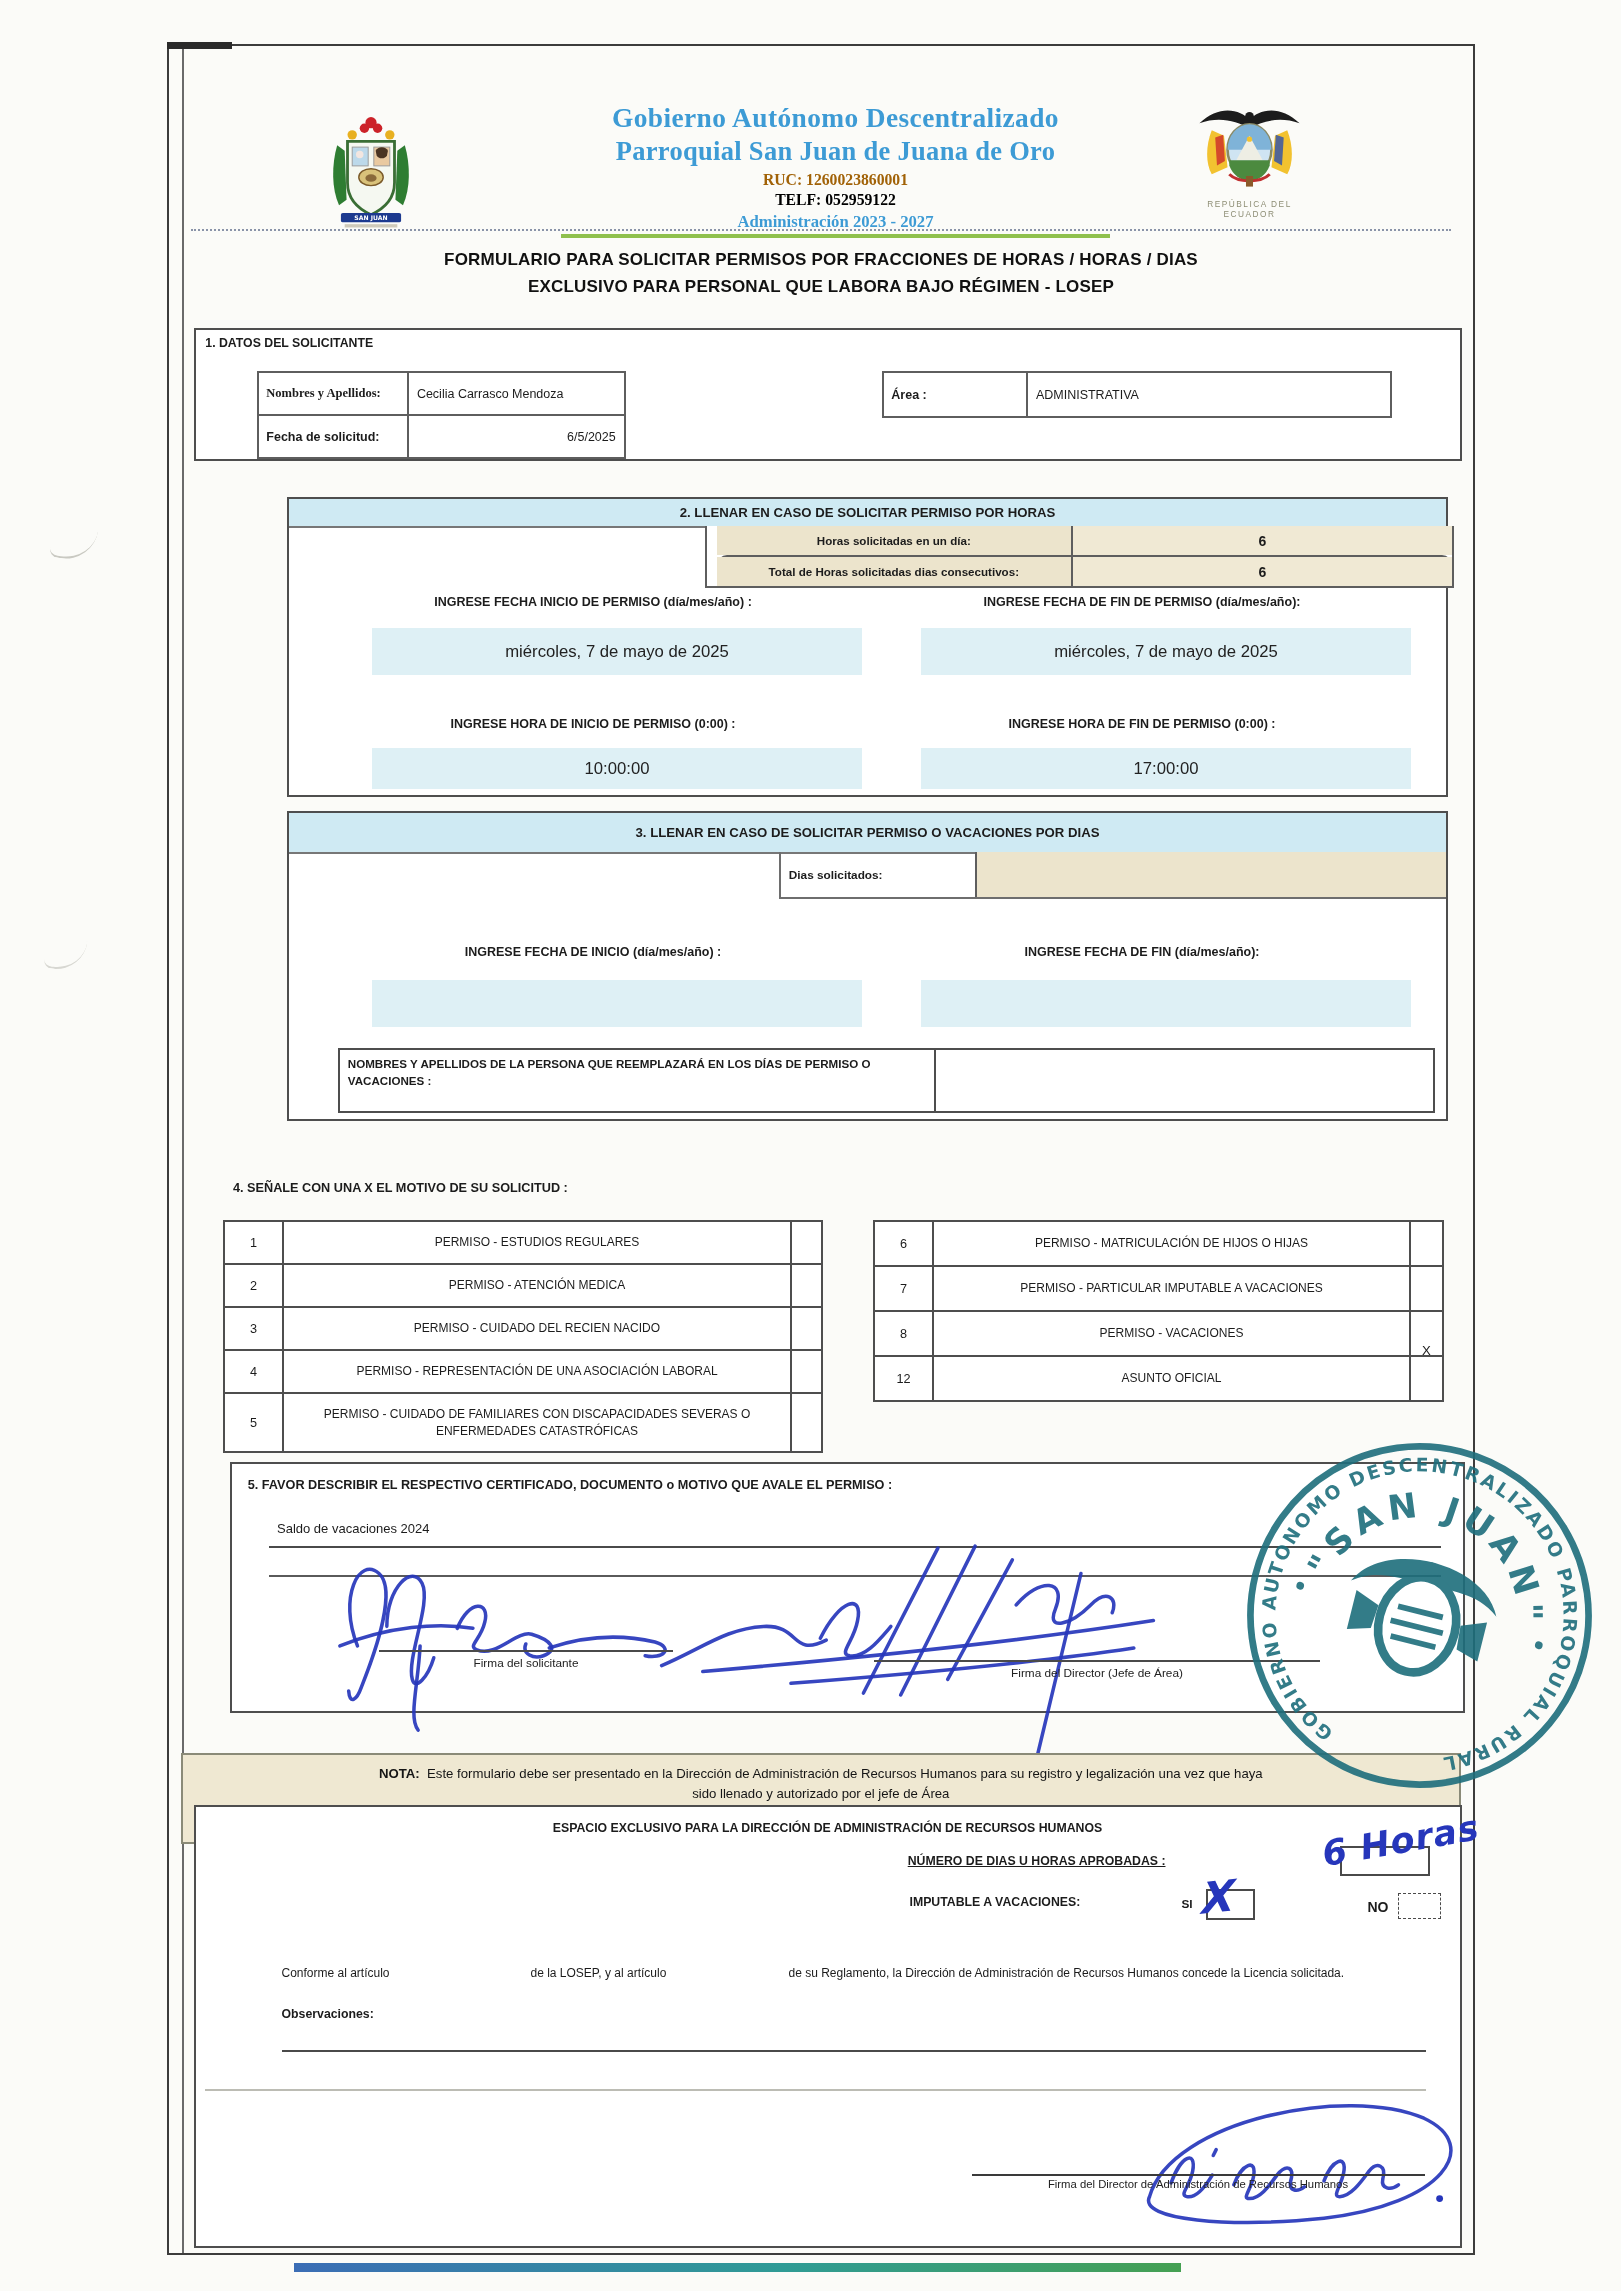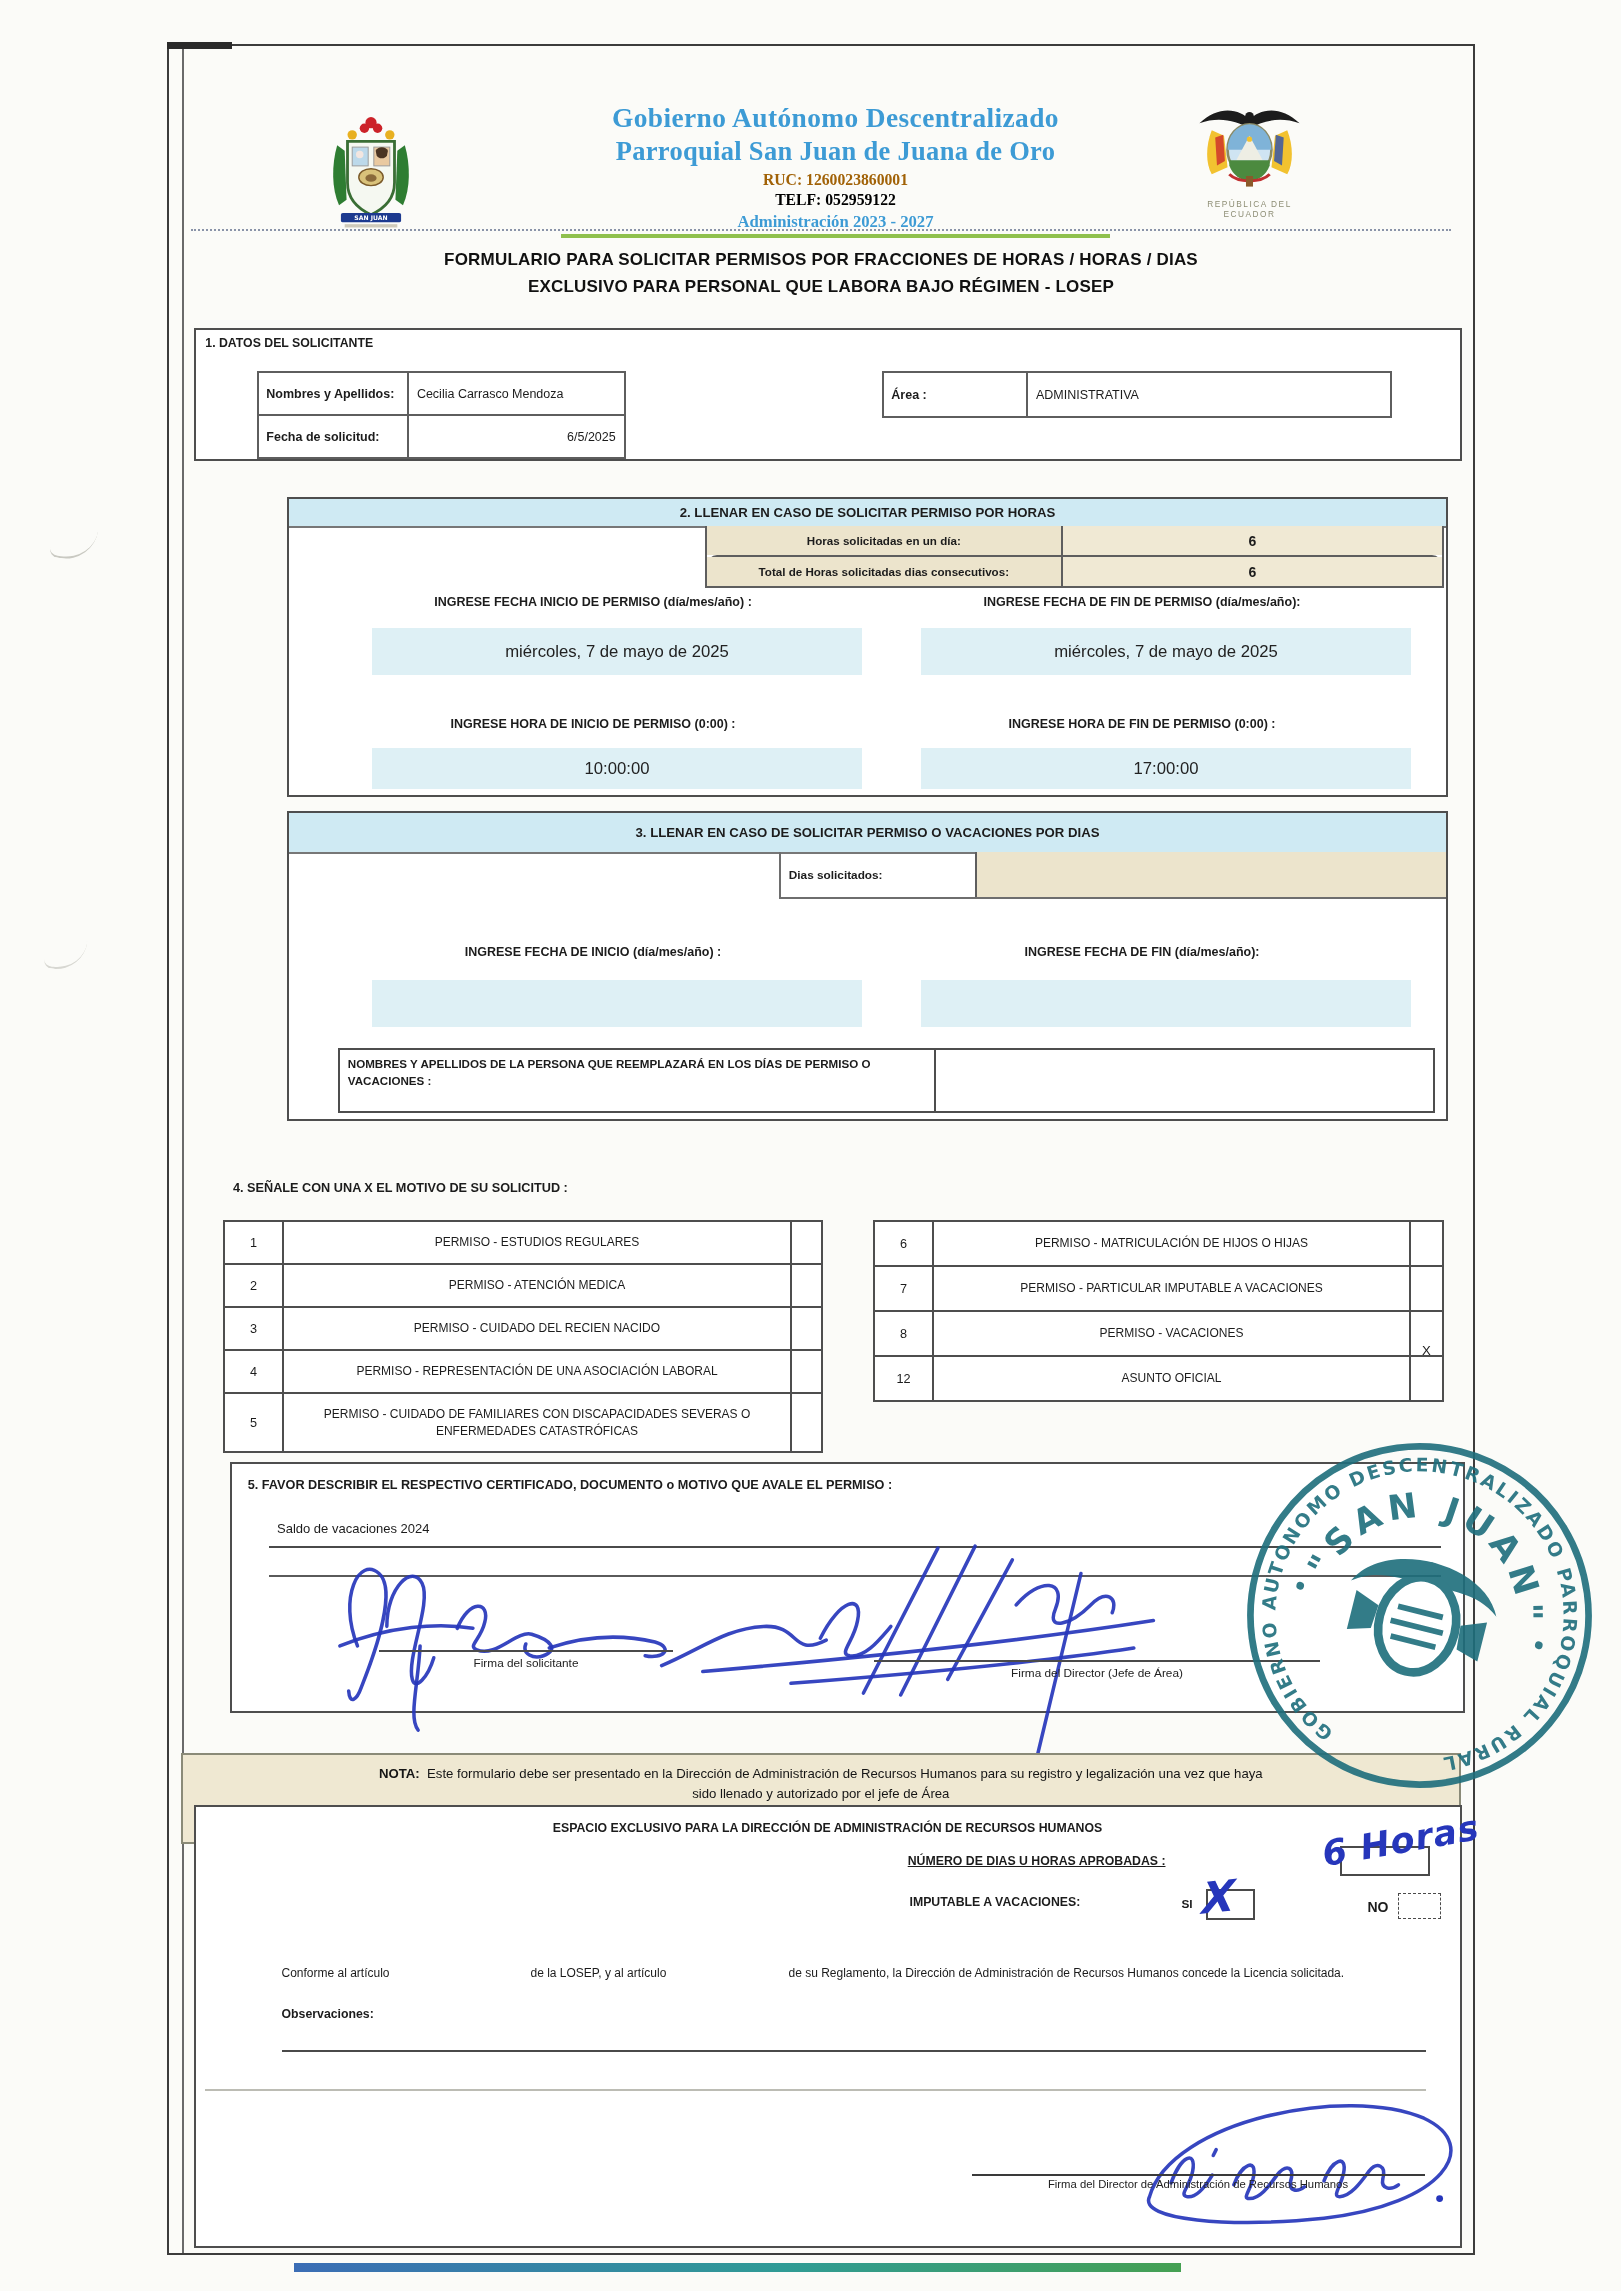--- a/index.html
+++ b/index.html
@@ -136,39 +136,39 @@
 
     <div class="ftitle">
       <div>FORMULARIO PARA SOLICITAR PERMISOS  POR FRACCIONES DE HORAS / HORAS / DIAS</div>
       <div>EXCLUSIVO PARA PERSONAL QUE LABORA BAJO RÉGIMEN - LOSEP</div>
     </div>
 
     <div class="sbox" style="left:24.5px;top:282px;width:1264px;height:129px;">
       <div class="sec-title">1. DATOS DEL SOLICITANTE</div>
       <div class="ftable" style="left:61px;top:41px;width:365px;">
         <div class="frow" style="height:41px;">
-          <div class="fcell flabel" style="width:133px;">Nombres y Apellidos:</div>
+          <div class="fcell flabel" style="width:133px;font-family:Liberation Serif, serif;">Nombres y Apellidos:</div>
           <div class="fcell" style="flex:1;">Cecilia Carrasco Mendoza</div>
         </div>
         <div class="frow" style="height:41px;">
           <div class="fcell flabel" style="width:133px;">Fecha de solicitud:</div>
           <div class="fcell" style="flex:1;justify-content:flex-end;">6/5/2025</div>
         </div>
       </div>
       <div class="ftable" style="left:686px;top:41px;width:506px;">
         <div class="frow" style="height:43px;">
           <div class="fcell flabel" style="width:127px;">Área :</div>
           <div class="fcell" style="flex:1;">ADMINISTRATIVA</div>
         </div>
       </div>
     </div>
 
     <div class="sbox" style="left:118px;top:451px;width:1157px;height:296px;">
       <div class="bar" style="height:27.4px;">2. LLENAR EN CASO DE SOLICITAR PERMISO POR HORAS</div>
-      <div class="ftable" style="left:416px;top:27.4px;width:735px;border-top:none;">
+      <div class="ftable" style="left:416px;top:27.4px;width:735px;border-top:none;padding-left:10px;">
         <div class="frow" style="height:29px;">
           <div class="fcell flabel beige" style="width:338px;justify-content:center;font-size:11.6px;">Horas solicitadas en un día:</div>
           <div class="fcell" style="flex:1;justify-content:center;font-weight:bold;font-size:14px;background:#f0e9d4;">6</div>
         </div>
         <div class="frow" style="height:29px;border-radius:10px;">
           <div class="fcell flabel beige" style="width:338px;justify-content:center;font-size:11.6px;">Total de Horas solicitadas dias consecutivos:</div>
           <div class="fcell" style="flex:1;justify-content:center;font-weight:bold;font-size:14px;background:#f0e9d4;">6</div>
         </div>
       </div>
       <div class="collabel" style="left:59px;width:490px;top:96px;">INGRESE FECHA INICIO DE PERMISO (día/mes/año) :</div>

